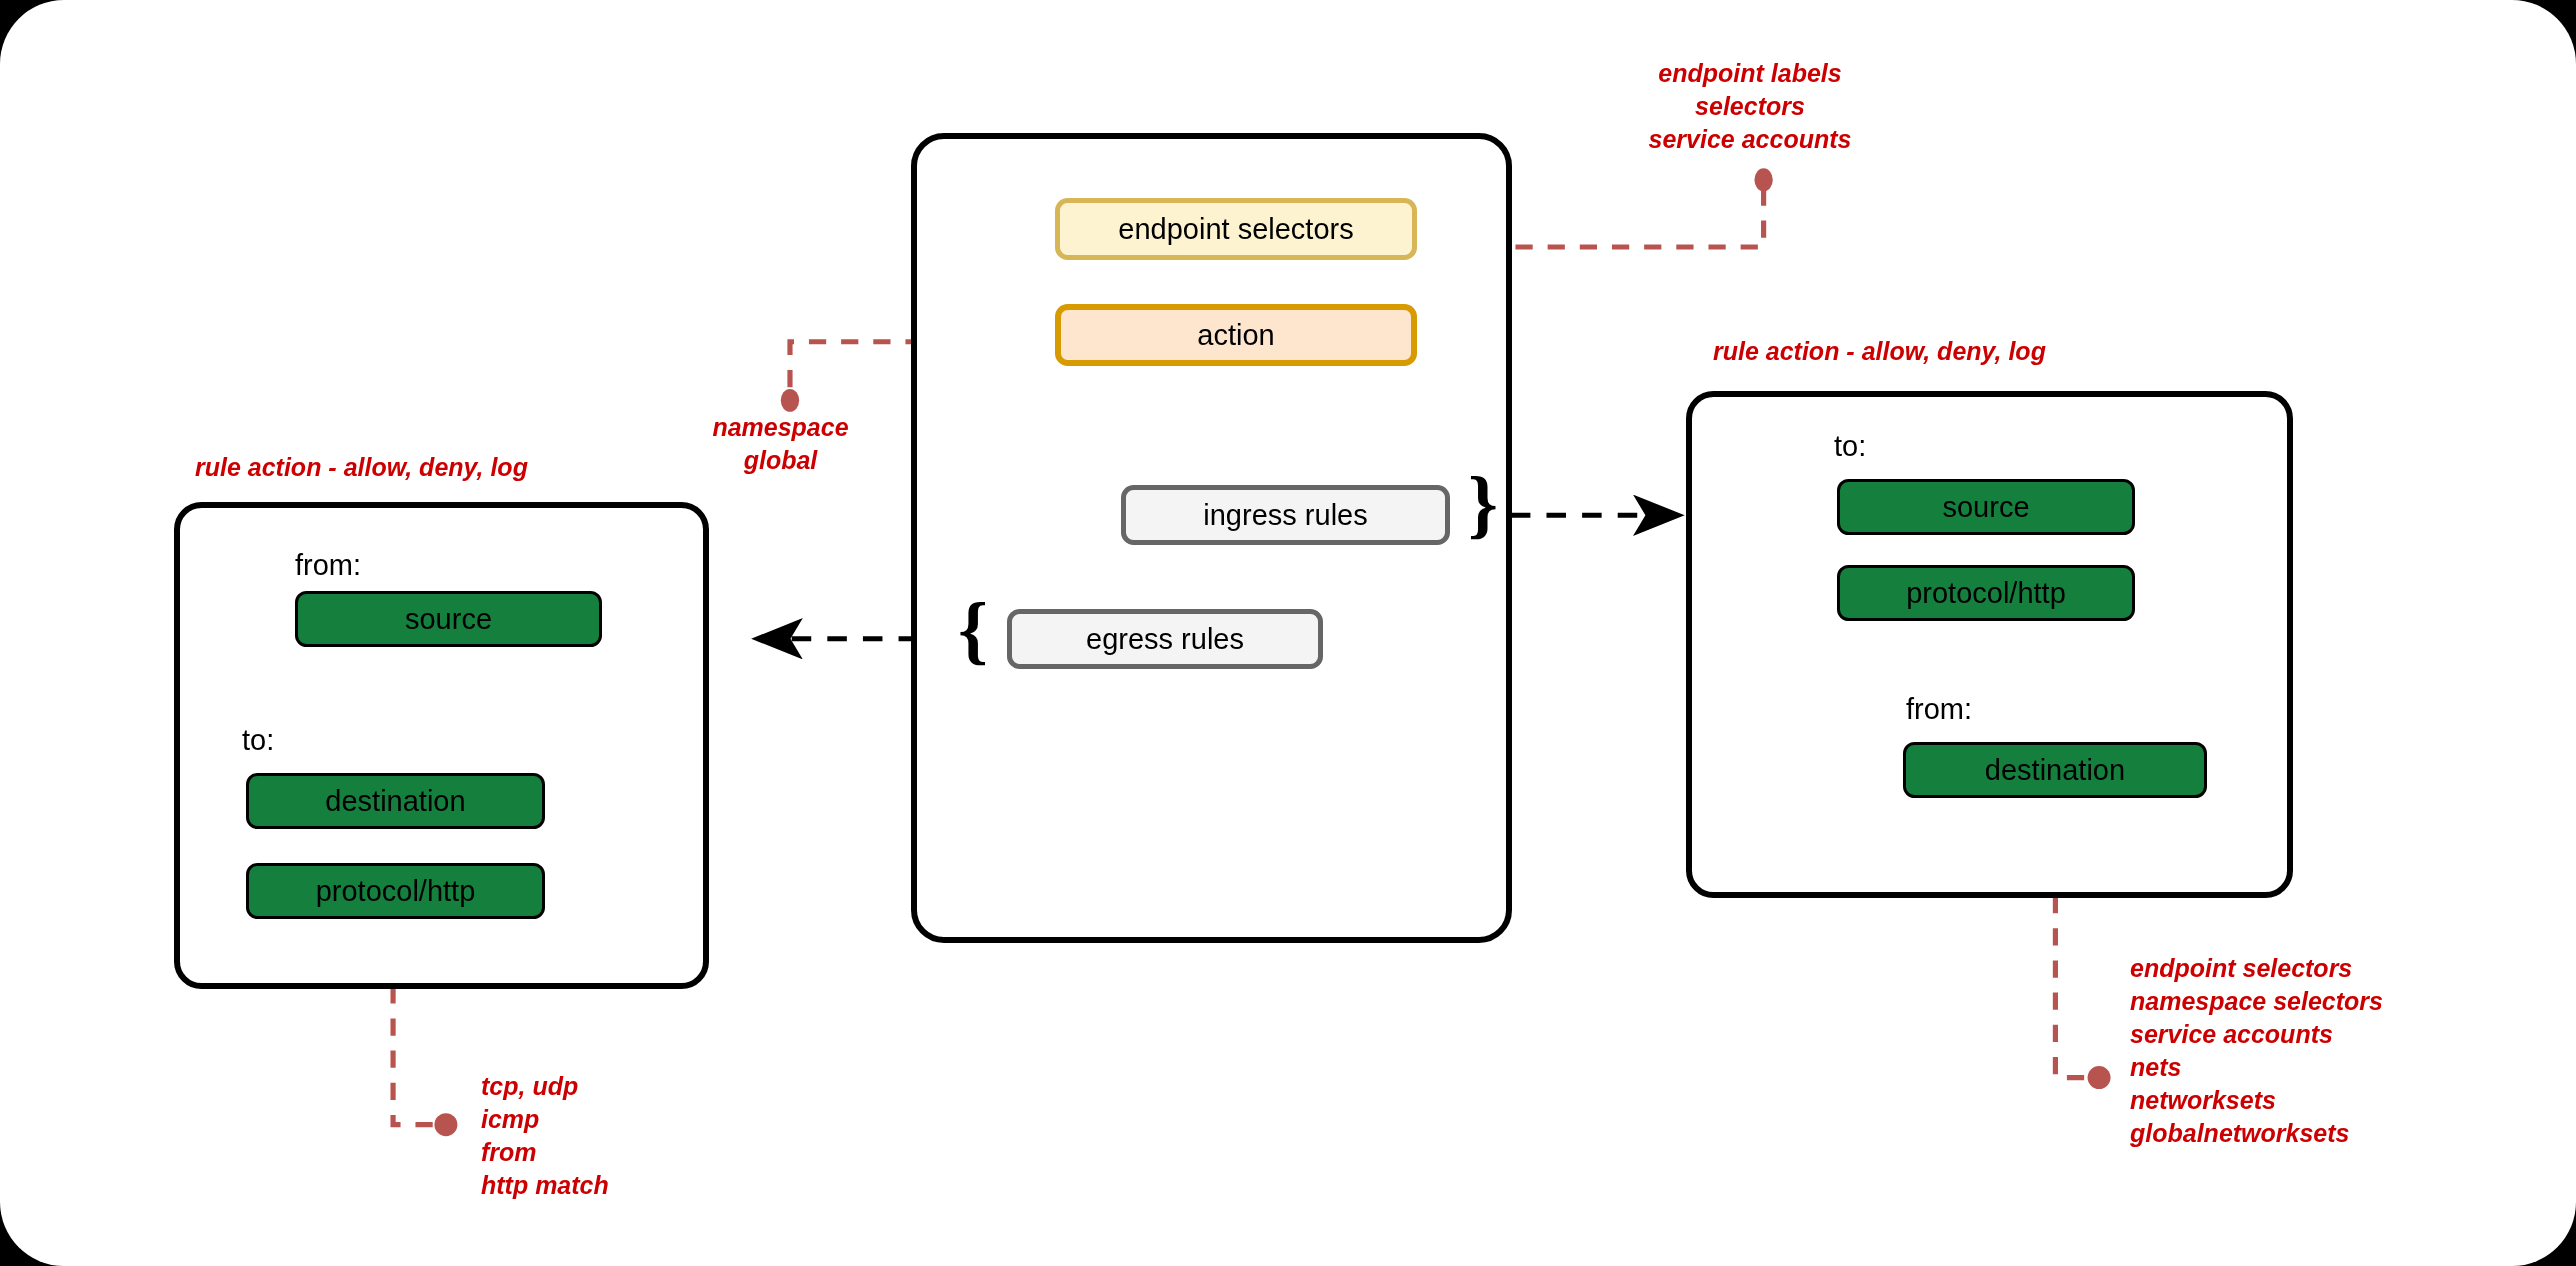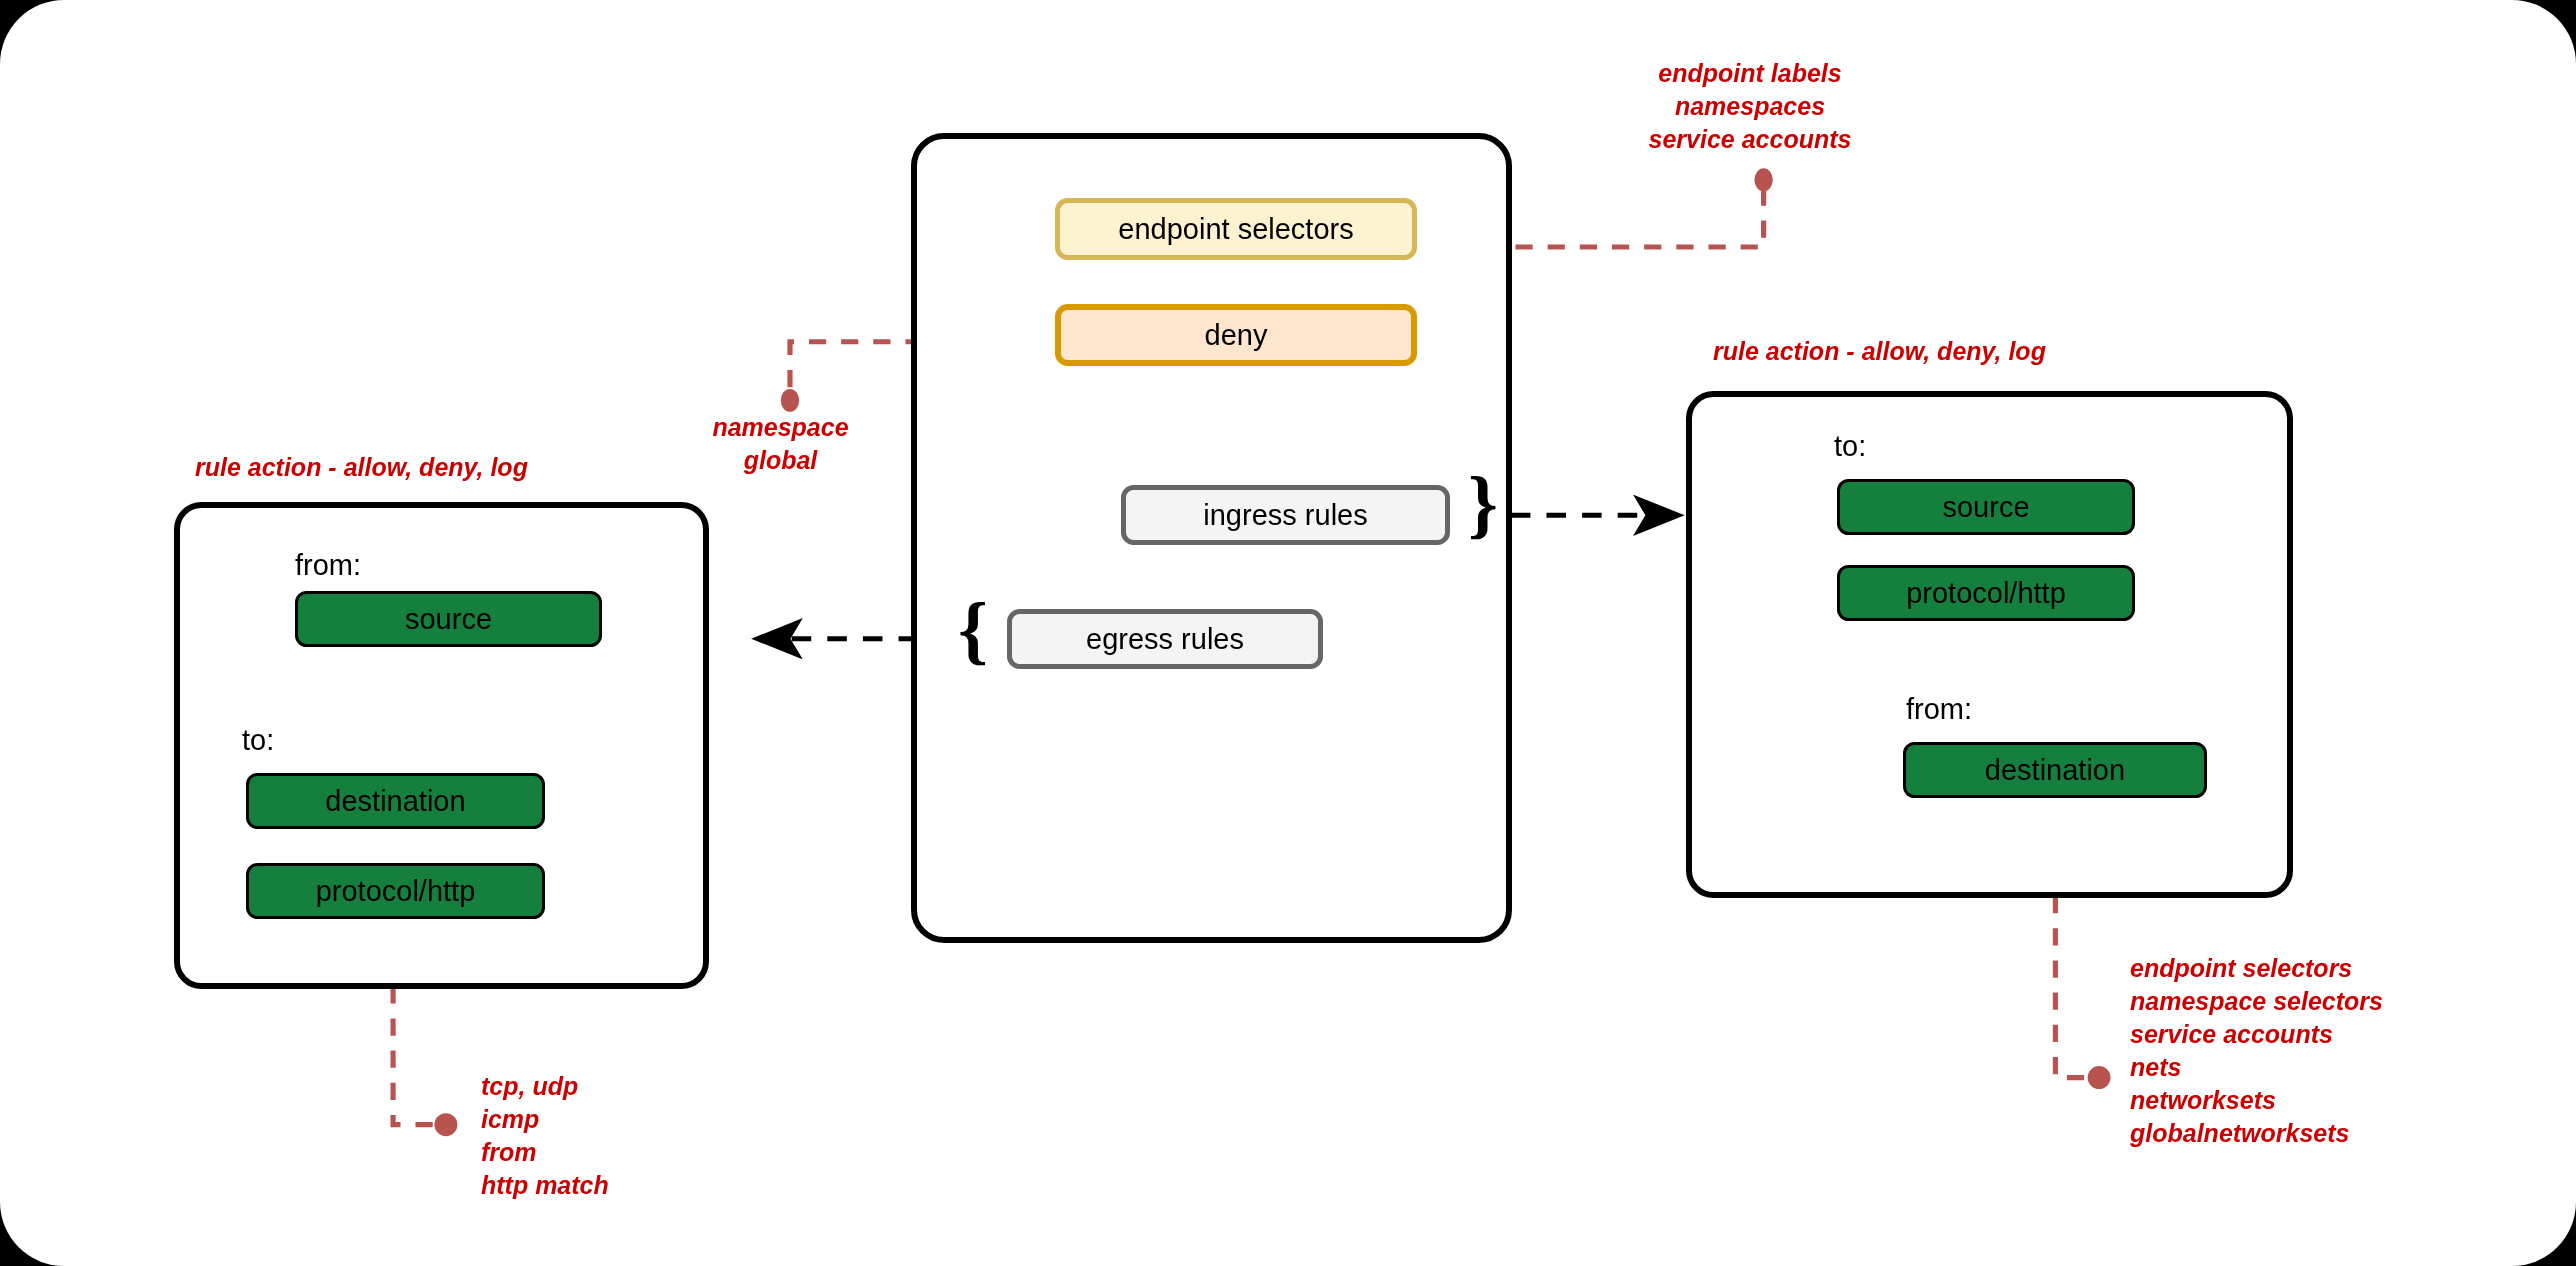--- a/index.html
+++ b/index.html
@@ -158,21 +158,21 @@
 
   <div class="outer-box" id="policy-box"></div>
   <div class="outer-box" id="egress-box"></div>
   <div class="outer-box" id="ingress-box"></div>
 
   <div class="inner-box box-yellow" id="endpoint-selectors">
     <span>endpoint selectors</span>
   </div>
 
   <div class="inner-box box-orange" id="scope">
-    <span>deny</span>
+    <span>action</span>
   </div>
 
   <div class="inner-box box-grey" id="ingress-rules">
     <span>ingress rules</span>
   </div>
 
   <div class="inner-box box-grey" id="egress-rules">
     <span>egress rules</span>
   </div>
 
@@ -199,21 +199,21 @@
   <div class="inner-box box-plain" id="in-proto">
     <span>protocol/http</span>
   </div>
 
   <div id="in-from-label">from:</div>
   <div class="inner-box box-plain" id="in-dest">
     <span>destination</span>
   </div>
 
   <div class="anno" id="anno-endpoint-top">endpoint labels
-namespaces
+selectors
 service accounts</div>
 
   <div class="anno" id="anno-scope">namespace
 global</div>
 
   <div class="anno" id="anno-action-left">rule action - allow, deny, log</div>
 
   <div class="anno" id="anno-action-right">rule action - allow, deny, log</div>
 
   <div class="anno" id="anno-protocols">tcp, udp

